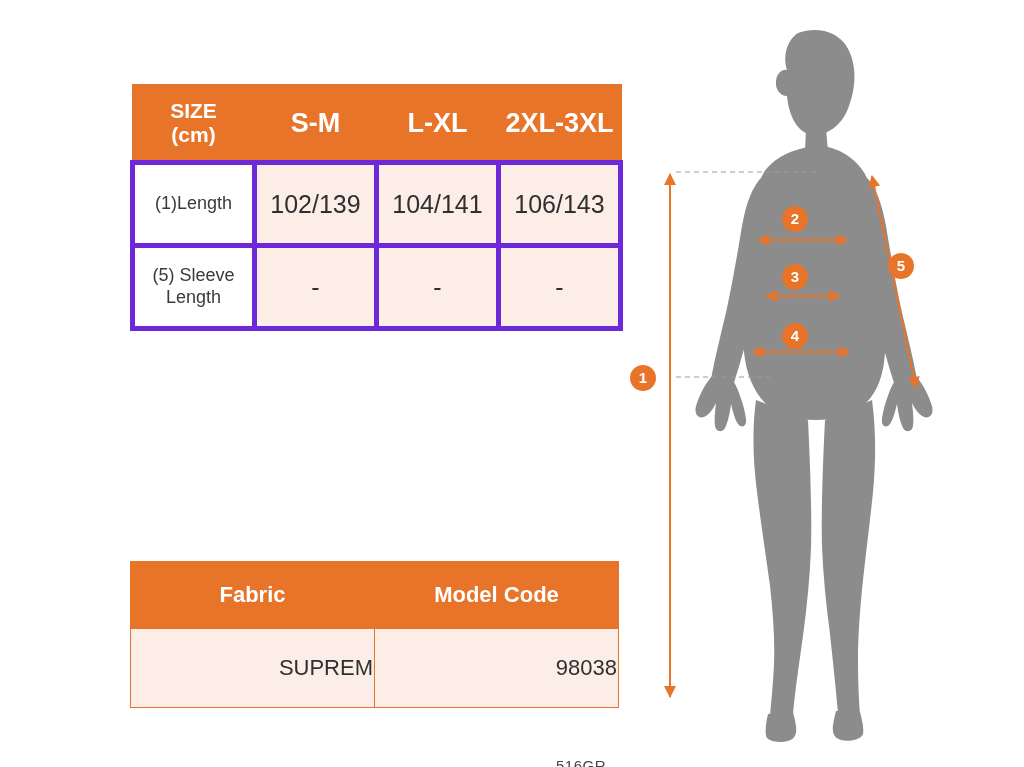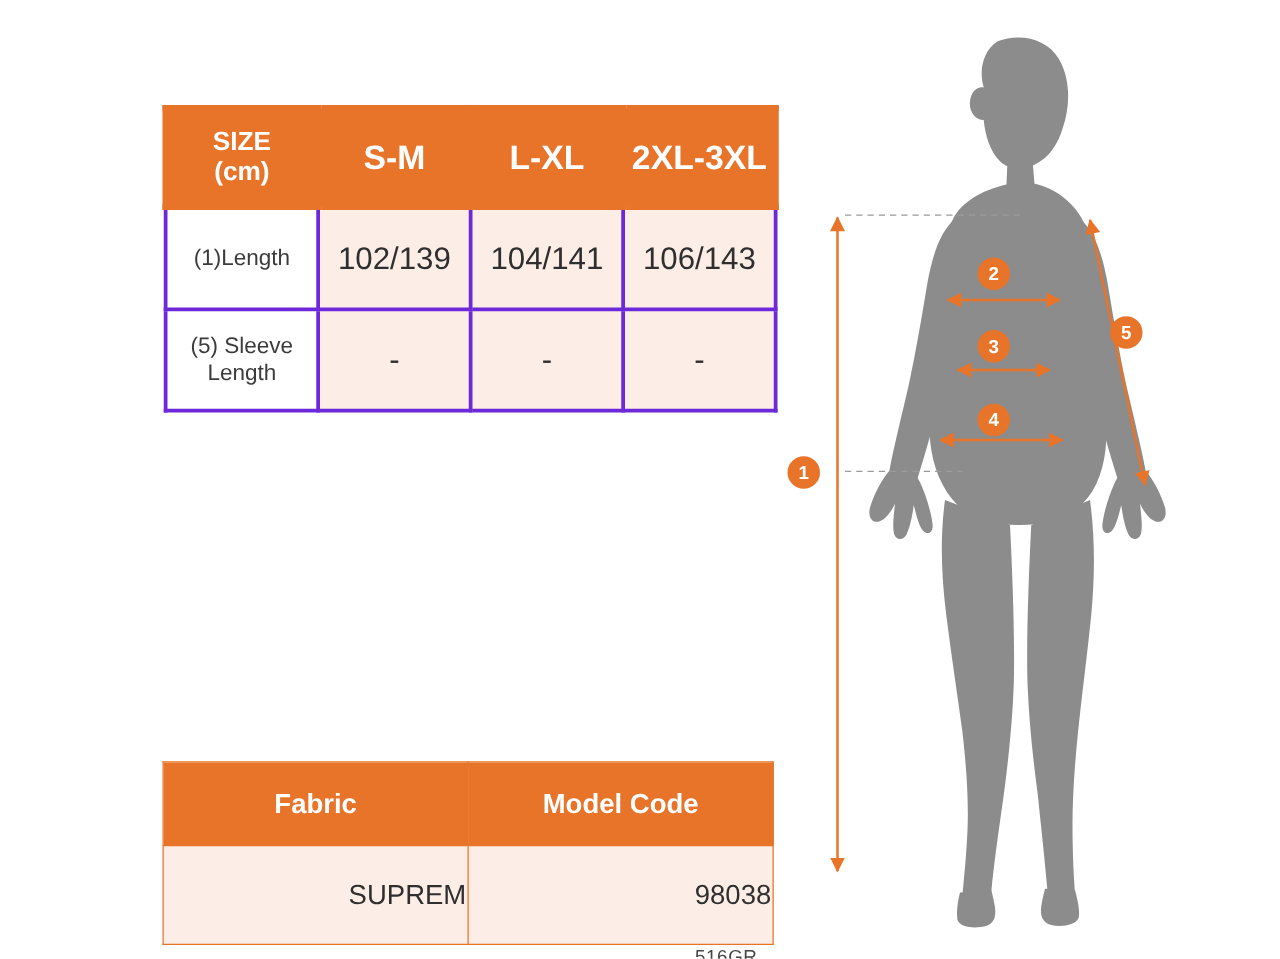--- a/index.html
+++ b/index.html
@@ -30,21 +30,21 @@
     width: 488px;
     border-collapse: collapse;
     table-layout: fixed;
   }
   .size-table col.c0 { width: 122px; }
   .size-table col.c1 { width: 122px; }
   .size-table col.c2 { width: 122px; }
   .size-table col.c3 { width: 122px; }
 
   .size-table th, .size-table td {
-    border: 5px solid #14532d;
+    border: 2px solid #14532d;
     text-align: center;
     vertical-align: middle;
     padding: 0;
   }
 
   .size-table thead th {
     background: #e8742a;
     color: #ffffff;
     height: 74px;
     font-size: 27px;
@@ -53,38 +53,38 @@
   }
   .size-table thead th.size-head {
     font-size: 21px;
     line-height: 1.15;
     text-align: center;
   }
 
   .size-table tbody td {
     height: 78px;
     background: #fceee7;
-    border: 3px solid #6d28d9;
+    border: 5px solid #6d28d9;
   }
   .size-table tbody td.label {
     font-size: 18px;
     color: #3b3b3b;
     background: #ffffff;
     line-height: 1.2;
   }
   .size-table tbody td.value {
     font-size: 25px;
     color: #2f2f2f;
   }
 
   
   .fabric-table {
     position: absolute;
     left: 130px;
-    top: 609px;
+    top: 561px;
     width: 488px;
     border-collapse: collapse;
     table-layout: fixed;
     padding-left: 48px;
   }
   .fabric-table col.f0 { width: 244px; }
   .fabric-table col.f1 { width: 244px; }
 
   .fabric-table th {
     background: #e8742a;

